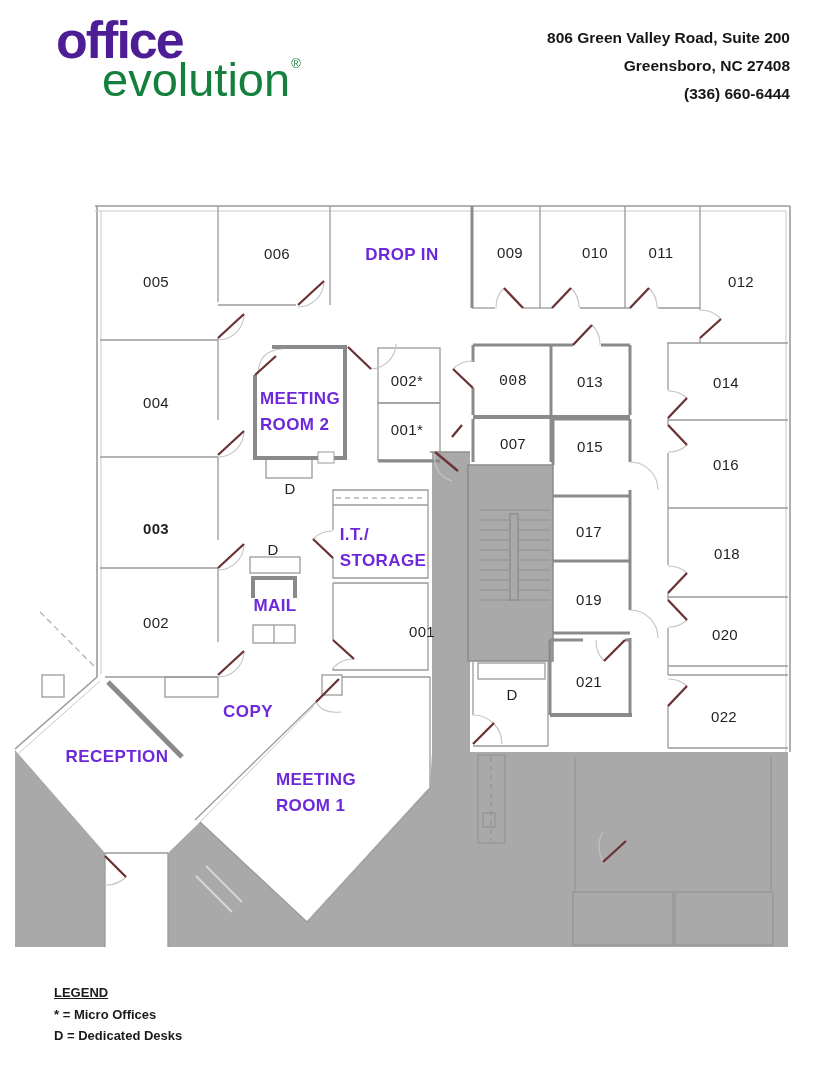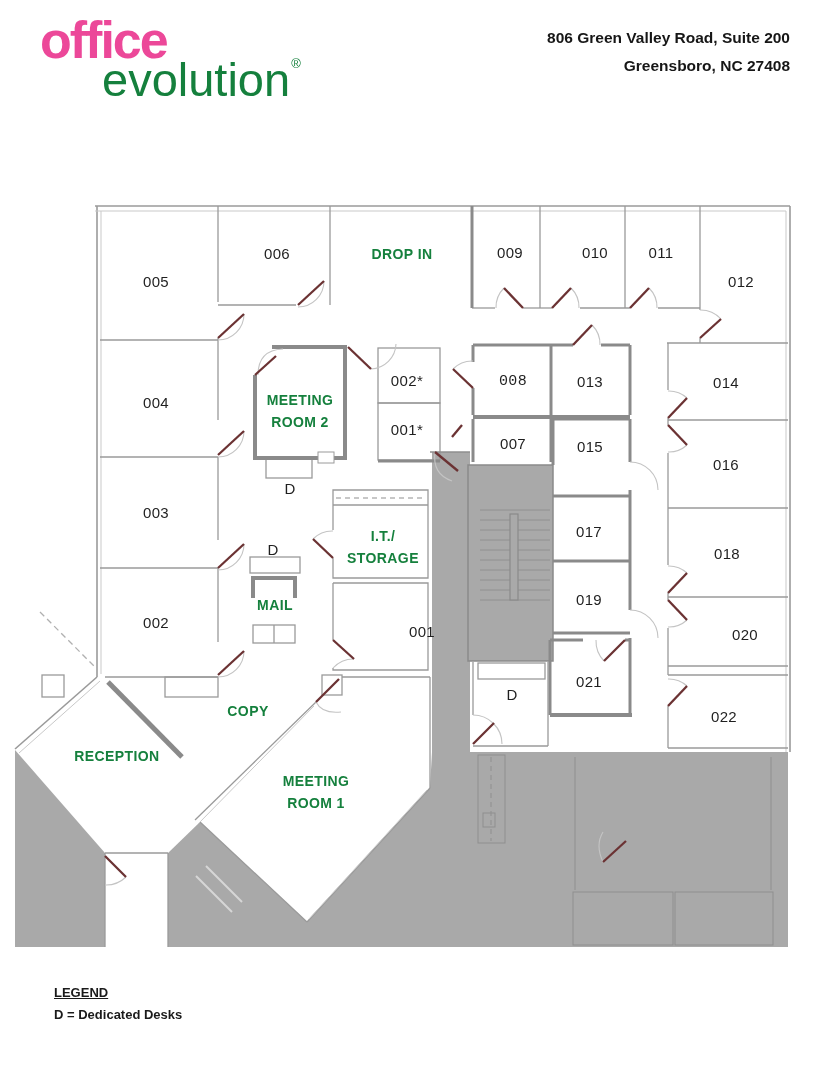--- a/index.html
+++ b/index.html
@@ -2,61 +2,62 @@
 <html><head>
 <meta charset="utf-8">
 <style>
   html,body{margin:0;padding:0;}
   body{
     width:817px;height:1087px;position:relative;background:#ffffff;
     font-family:"Liberation Sans", sans-serif;overflow:hidden;
   }
   
   .logo-office{
-    position:absolute;left:40px;top:10px;
-    font-size:52px;font-weight:700;letter-spacing:-2px;color:#ec4899;
+    position:absolute;left:56px;top:10px;
+    font-size:52px;font-weight:700;letter-spacing:-2px;color:#4c1d95;
   }
   .logo-evolution{
     position:absolute;left:102px;top:52px;
     font-size:47px;font-weight:400;letter-spacing:0;color:#15803d;
   }
   .logo-evolution .reg{font-size:13px;vertical-align:28px;margin-left:1px;}
   .address{
     position:absolute;right:27px;top:24px;text-align:right;
     font-size:15.5px;font-weight:700;line-height:28px;color:#161616;
   }
   
   .plan-svg{position:absolute;left:0;top:0;}
   #plan-labels{position:absolute;left:0;top:0;width:817px;height:1087px;pointer-events:none;}
   .plan-label{
     position:absolute;transform:translate(-50%,-50%);
-    white-space:pre-line;text-align:center;
+    white-space:pre-line;
   }
   .room{font-size:15px;color:#1f1f1f;letter-spacing:.4px;}
-  .common{font-size:14px;font-weight:700;color:#15803d;letter-spacing:.4px;line-height:1.55;}
+  .common{font-size:17px;font-weight:700;color:#6d28d9;letter-spacing:.4px;line-height:1.55;}
   .desk{font-size:15px;color:#1f1f1f;}
   
   .legend{
     position:absolute;left:54px;top:982px;
     font-size:13px;font-weight:700;color:#1a1a1a;line-height:21.5px;
   }
   .legend-title{text-decoration:underline;}
   .legend .orange{color:#E58E52;}
 </style>
 </head>
 <body>
 
 <div>
   <div class="logo-office">office</div>
   <div class="logo-evolution">
     <span>evolution</span><span class="reg">®</span>
   </div>
   <div class="address">
     <div>806 Green Valley Road, Suite 200</div>
     <div>Greensboro, NC 27408</div>
+    <div>(336) 660-6444</div>
   </div>
 </div>
 
 <div>
 <svg class="plan-svg" width="817" height="1087" viewBox="0 0 817 1087">
 
   <g fill="#A9A9A9" stroke="none">
     <rect x="432" y="452" width="38" height="302"></rect>
     <rect x="468" y="465" width="85" height="196"></rect>
     <polygon points="432,752 788,752 788,947 307,947 307,922 430,788"></polygon>
@@ -282,26 +283,26 @@
       <div class="plan-label room" style="left: 741px; top: 281px;">012</div>
       <div class="plan-label room" style="left: 156px; top: 402px;">004</div>
       <div class="plan-label room" style="left: 407px; top: 380px;">002*</div>
       <div class="plan-label room" style="left: 407px; top: 429px;">001*</div>
       <div class="plan-label room" style="left: 513px; top: 381px; font-family: Liberation Mono, monospace;">008</div>
       <div class="plan-label room" style="left: 590px; top: 381px;">013</div>
       <div class="plan-label room" style="left: 726px; top: 382px;">014</div>
       <div class="plan-label room" style="left: 513px; top: 443px;">007</div>
       <div class="plan-label room" style="left: 590px; top: 446px;">015</div>
       <div class="plan-label room" style="left: 726px; top: 464px;">016</div>
-      <div class="plan-label room" style="left: 156px; top: 512px;">003</div>
+      <div class="plan-label room" style="left: 156px; top: 528px; font-weight: bold;">003</div>
       <div class="plan-label room" style="left: 589px; top: 531px;">017</div>
       <div class="plan-label room" style="left: 727px; top: 553px;">018</div>
       <div class="plan-label room" style="left: 589px; top: 599px;">019</div>
       <div class="plan-label room" style="left: 156px; top: 622px;">002</div>
-      <div class="plan-label room" style="left: 725px; top: 634px; margin-left: 20px;">020</div>
+      <div class="plan-label room" style="left: 725px; top: 634px;">020</div>
       <div class="plan-label room" style="left: 378px; top: 631px; margin-left: 44px;">001</div>
       <div class="plan-label room" style="left: 589px; top: 681px;">021</div>
       <div class="plan-label room" style="left: 724px; top: 716px;">022</div>
       <div class="plan-label common" style="left: 402px; top: 255px;">DROP IN</div>
       <div class="plan-label common" style="left: 300px; top: 412px;">MEETING
 ROOM 2</div>
       <div class="plan-label common" style="left: 383px; top: 548px;">I.T./
 STORAGE</div>
       <div class="plan-label common" style="left: 275px; top: 606px;">MAIL</div>
       <div class="plan-label common" style="left: 248px; top: 712px;">COPY</div>
@@ -310,17 +311,22 @@
 ROOM 1</div>
       <div class="plan-label desk" style="left: 290px; top: 488px;">D</div>
       <div class="plan-label desk" style="left: 273px; top: 549px;">D</div>
       <div class="plan-label desk" style="left: 512px; top: 694px;">D</div>
     </div>
 </div>
 
 <div class="legend">
   <div class="legend-title">LEGEND</div>
   <div>
+    <span>*</span>
+    <span>=</span>
+    <span>Micro Offices</span>
+  </div>
+  <div>
     <span>D</span>
     <span>=</span>
     <span>Dedicated Desks</span>
   </div>
 </div>
 
 </body></html>

